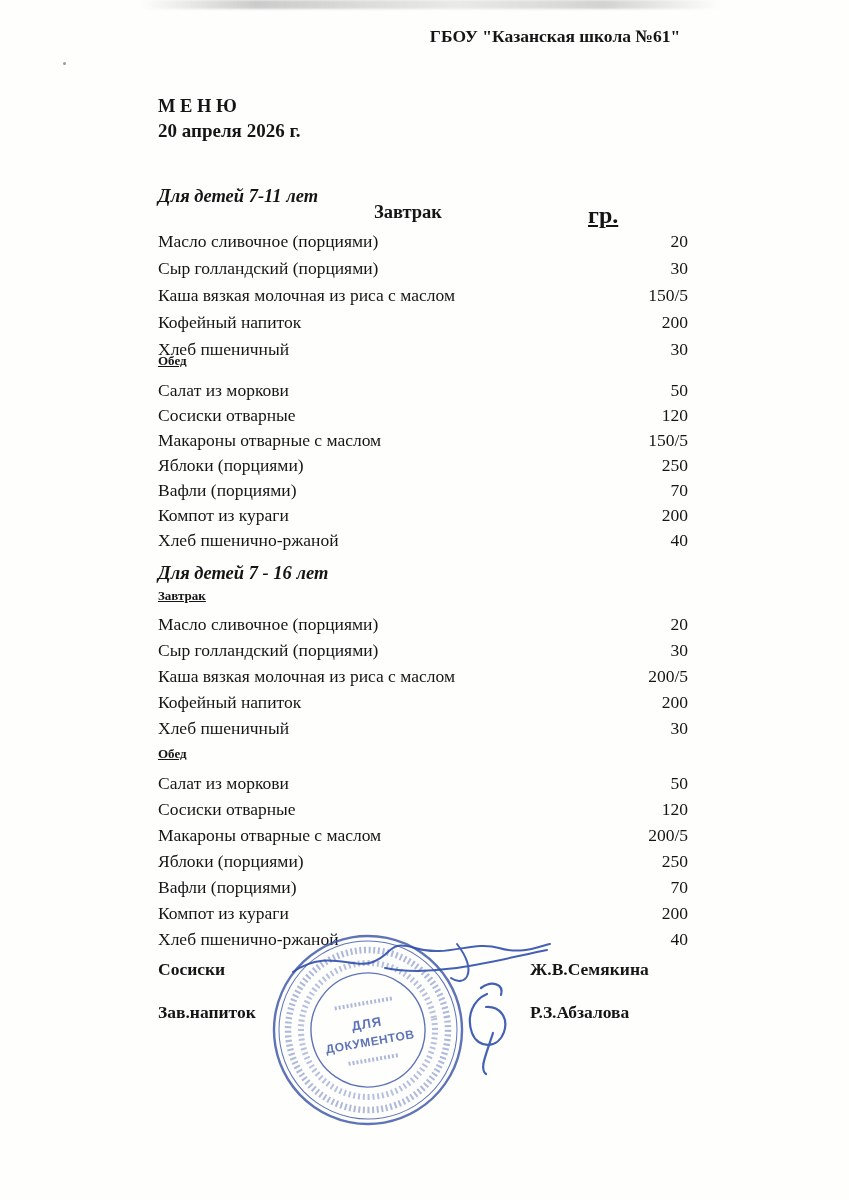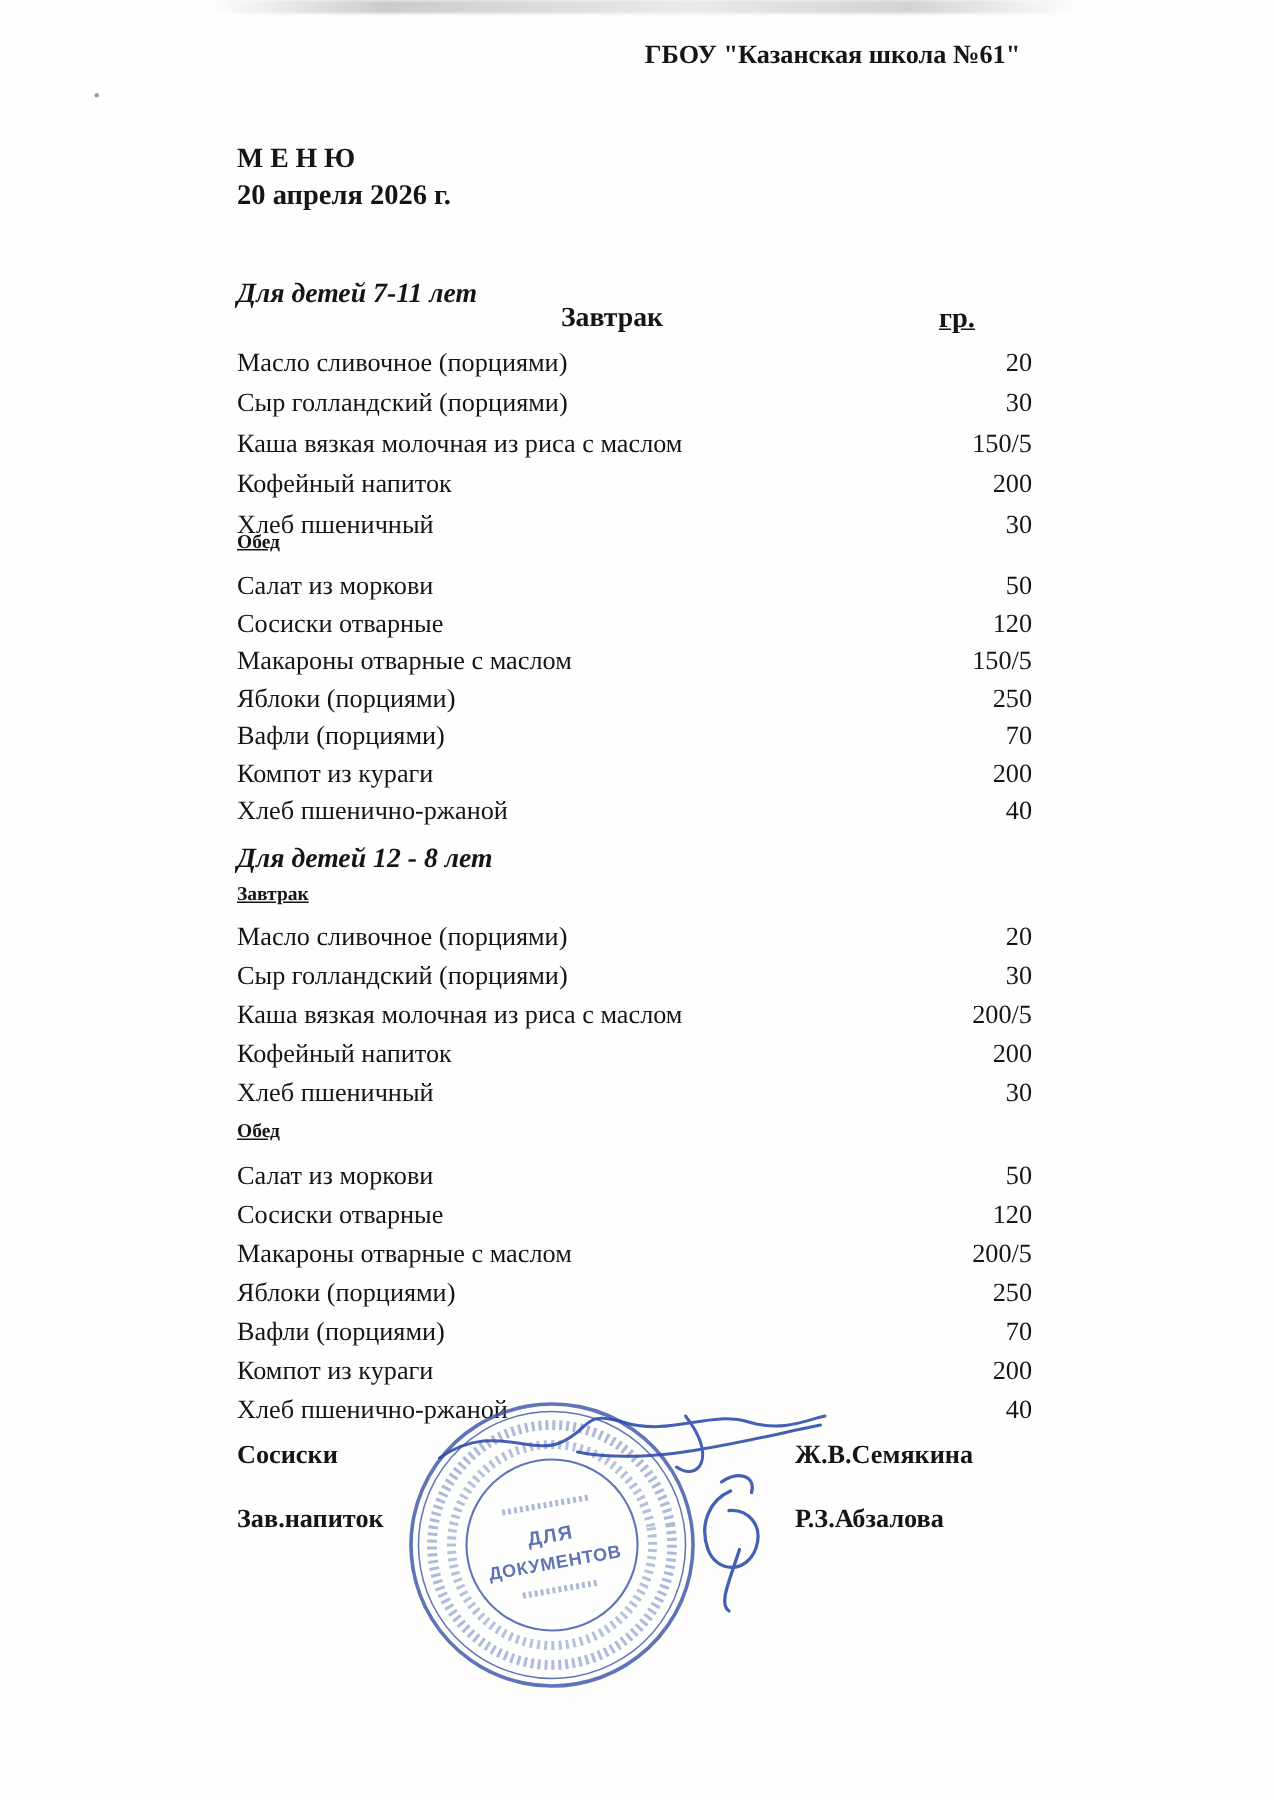--- a/index.html
+++ b/index.html
@@ -35,22 +35,22 @@
   .obed-1 { top: 353px; }
   .head-2 { top: 588px; }
   .obed-2 { top: 746px; }
 
   .head-row { position: absolute; left: 158px; width: 530px; height: 27px; }
   .head-row .meal-head {
     position: absolute; left: 0; width: 500px; text-align: center;
     font-weight: bold; font-size: 18.5px;
   }
   .head-row .grams-head {
-    position: absolute; left: 430px; width: 100px; text-align: center;
-    font-weight: bold; font-size: 19px;
+    position: absolute; left: 430px; width: 100px; text-align: left;
+    font-weight: bold; font-size: 24px;
   }
   .head-1 { top: 202px; }
 
   .rows { position: absolute; left: 158px; width: 530px; font-size: 17.5px; }
   .rows .row { position: relative; display: flex; }
   .rows .dish { flex: 0 0 430px; }
   .rows .grams { flex: 0 0 100px; text-align: right; }
   .rows-b1 { top: 228px; } .rows-b1 .row { height: 27px; line-height: 27px; }
   .rows-l1 { top: 378px; } .rows-l1 .row { height: 25px; line-height: 25px; }
   .rows-b2 { top: 611px; } .rows-b2 .row { height: 26px; line-height: 26px; }
@@ -135,21 +135,21 @@
     <div class="row">
       <span class="dish">Компот из кураги</span>
       <span class="grams">200</span>
     </div>
     <div class="row">
       <span class="dish">Хлеб пшенично-ржаной</span>
       <span class="grams">40</span>
     </div>
   </div>
 
-  <div class="center-block age-head age-2">Для детей 12 - 8 лет</div>
+  <div class="center-block age-head age-2">Для детей 7 - 16 лет</div>
 
   <div class="center-block meal-head-block head-2">
     <span>Завтрак</span>
   </div>
 
   <div class="rows rows-b2">
     <div class="row">
       <span class="dish">Масло сливочное (порциями)</span>
       <span class="grams">20</span>
     </div>

